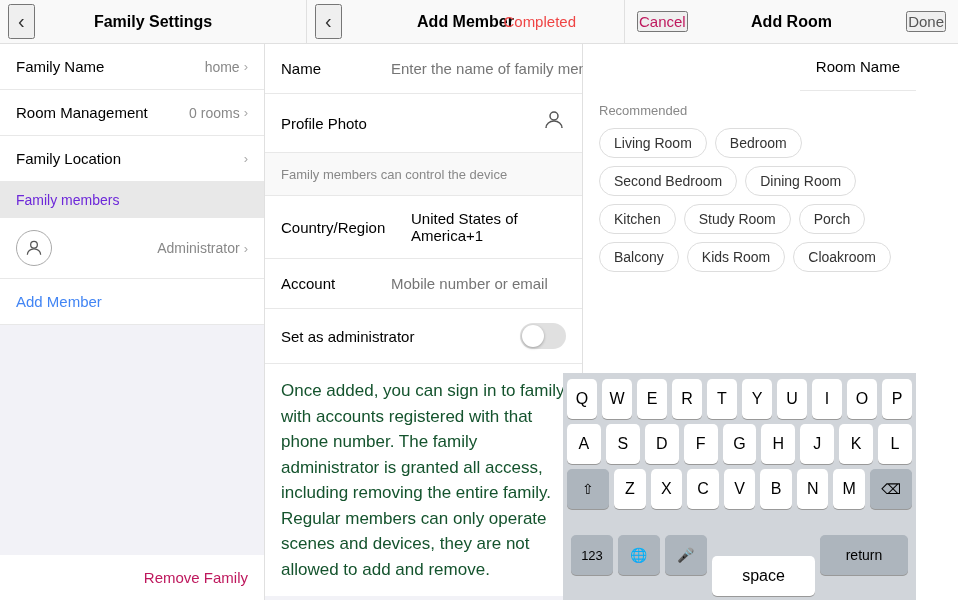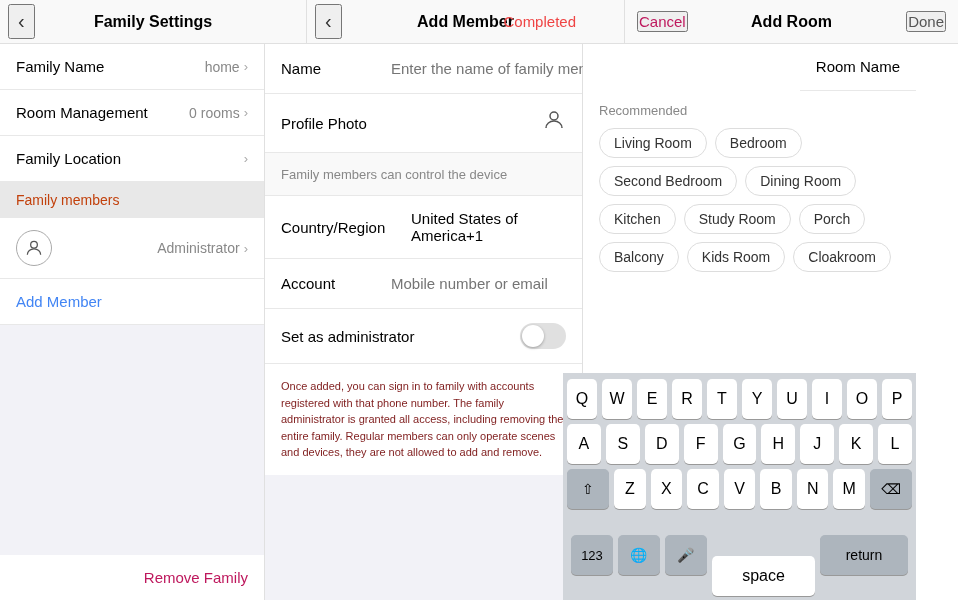--- a/index.html
+++ b/index.html
@@ -16,21 +16,21 @@
     .nav-action-left { position: absolute; left: 12px; font-size: 15px; color: #be185d; cursor: pointer; }
     .nav-action-right { position: absolute; right: 12px; font-size: 15px; color: #555; cursor: pointer; }
     .nav-completed { position: absolute; right: 48px; font-size: 15px; color: #ef4444; cursor: pointer; }
 
     
     .panel-1 { width: 265px; border-right: 1px solid #e0e0e0; display: flex; flex-direction: column; background: #f2f2f7; }
     .settings-item { display: flex; align-items: center; justify-content: space-between; padding: 14px 16px; background: #fff; border-bottom: 1px solid #e8e8e8; cursor: pointer; }
     .settings-item-label { font-size: 15px; color: #000; }
     .settings-item-value { display: flex; align-items: center; font-size: 14px; color: #888; gap: 4px; }
     .chevron { color: #aaa; font-size: 13px; }
-    .family-members-header { background: #e8e8e8; padding: 10px 16px; font-size: 14px; color: #c2410c; font-weight: 500; }
+    .family-members-header { background: #e8e8e8; padding: 10px 16px; font-size: 14px; color: #6d28d9; font-weight: 500; }
     .member-item { display: flex; align-items: center; justify-content: space-between; padding: 12px 16px; background: #fff; border-bottom: 1px solid #e8e8e8; cursor: pointer; }
     .member-avatar { width: 36px; height: 36px; border-radius: 50%; border: 1.5px solid #aaa; display: flex; align-items: center; justify-content: center; color: #555; font-size: 18px; }
     .member-role { display: flex; align-items: center; font-size: 14px; color: #888; gap: 4px; }
     .add-member-btn { padding: 14px 16px; color: #4285f4; font-size: 15px; cursor: pointer; background: #fff; border-bottom: 1px solid #e8e8e8; }
     .remove-family { padding: 14px 16px; text-align: right; color: #be185d; font-size: 15px; cursor: pointer; background: #fff; margin-top: 16px; }
     .spacer-gray { flex: 1; background: #f2f2f7; }
 
     
     .panel-2 { width: 318px; border-right: 1px solid #e0e0e0; display: flex; flex-direction: column; background: #f2f2f7; }
     .form-row { display: flex; align-items: center; padding: 14px 16px; background: #fff; border-bottom: 1px solid #e8e8e8; min-height: 50px; }
@@ -40,21 +40,21 @@
     .device-control-row { padding: 12px 16px; background: #f9f9f9; border-bottom: 1px solid #e8e8e8; }
     .device-control-text { font-size: 13px; color: #888; }
     .country-row { display: flex; align-items: center; padding: 14px 16px; background: #fff; border-bottom: 1px solid #e8e8e8; }
     .country-label { font-size: 15px; color: #000; min-width: 130px; }
     .country-value { font-size: 15px; color: #000; }
     .toggle-container { display: flex; align-items: center; justify-content: space-between; padding: 14px 16px; background: #fff; border-bottom: 1px solid #e8e8e8; }
     .toggle-label { font-size: 15px; color: #000; }
     .toggle { width: 46px; height: 26px; background: #e0e0e0; border-radius: 13px; position: relative; cursor: pointer; }
     .toggle-knob { width: 22px; height: 22px; background: #fff; border-radius: 50%; position: absolute; top: 2px; left: 2px; box-shadow: 0 1px 3px rgba(0,0,0,0.3); transition: left 0.2s; }
     .info-box { padding: 14px 16px; background: #fff; }
-    .info-text { font-size: 11px; color: #7f1d1d; line-height: 1.5; }
+    .info-text { font-size: 17px; color: #14532d; line-height: 1.5; }
 
     
     .panel-3 { width: 333px; display: flex; flex-direction: column; background: #fff; align-items: flex-end; }
     .room-name-row { padding: 14px 16px; background: #fff; border-bottom: 1px solid #e8e8e8; }
     .room-name-label { font-size: 15px; color: #000; font-weight: 500; }
     .recommended-section { padding: 12px 16px 8px; }
     .recommended-label { font-size: 13px; color: #888; margin-bottom: 10px; }
     .room-chips { display: flex; flex-wrap: wrap; gap: 8px; }
     .room-chip { padding: 6px 14px; border: 1px solid #ddd; border-radius: 20px; font-size: 14px; color: #333; cursor: pointer; background: #fff; }
 

